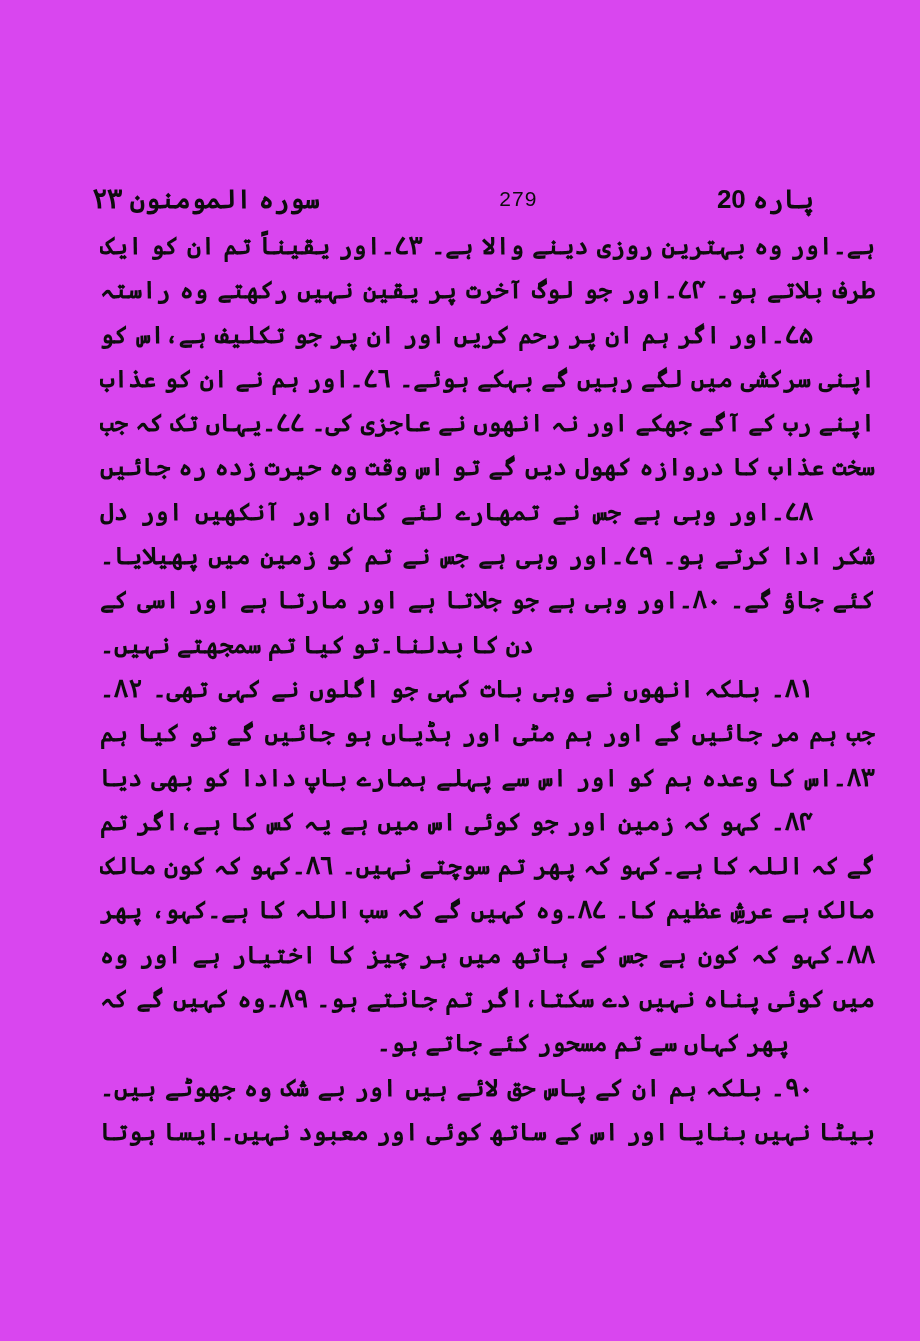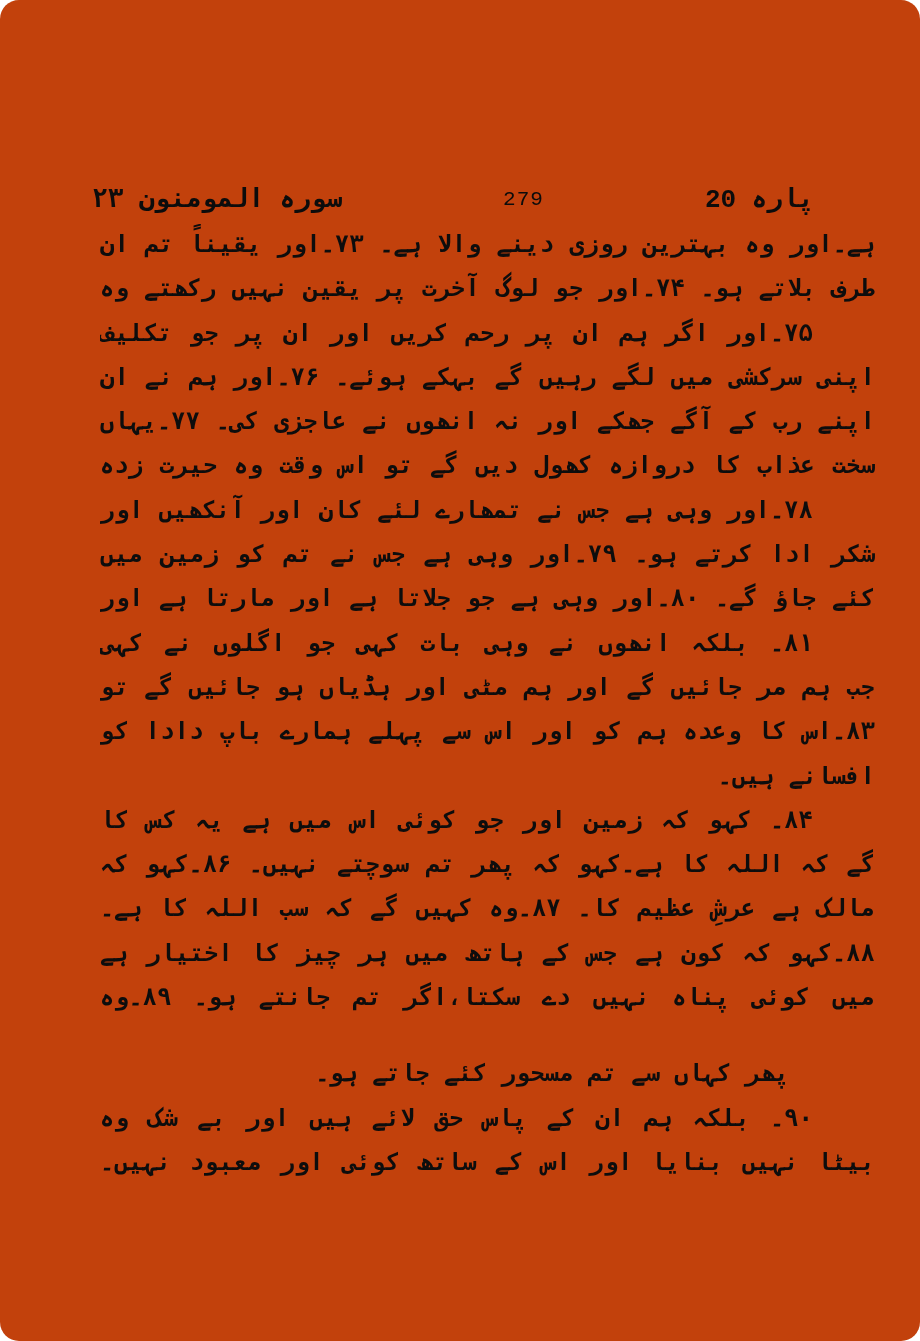--- a/index.html
+++ b/index.html
@@ -4,25 +4,24 @@
 <style>
   html, body {
     margin: 0;
     padding: 0;
     background: #ffffff;
   }
   .page {
     position: relative;
     width: 920px;
     height: 1341px;
-    background: #c2410c;
+    background: #d946ef;
     overflow: hidden;
-    font-family: Liberation Mono, monospace;
+    font-family: Liberation Sans, sans-serif;
     color: #0c0c0c;
-    border-radius: 19px;
   }
   
   .header {
     position: absolute;
     top: 178px;
     left: 92px;
     right: 106px;
     height: 42px;
     display: flex;
     direction: ltr;
@@ -62,21 +61,21 @@
     text-align-last: justify;
     color: #0d0d0d;
   }
   
   .line.para { padding-right: 62px; }
   
   .line.end-left { text-align-last: left; }
   
   .line.end-right { text-align-last: right; }
   
-  .line.end-center { text-align-last: right; padding-right: 86px; margin-top: 32px; }
+  .line.end-center { text-align-last: right; padding-right: 86px; }
 </style>
 </head>
 <body>
 
 <div class="page">
 
   <div class="header">
     <span class="hdr-item">سورہ المومنون ۲۳</span>
     <span class="hdr-item hdr-page-num">279</span>
     <span class="hdr-item">پارہ 20</span>
@@ -85,24 +84,24 @@
   <div class="body-text" id="body-lines">
       <div class="line full">ہے۔اور وہ بہترین روزی دینے والا ہے۔ ۷۳۔اور یقیناً تم ان کو ایک سیدھے راستے کی</div>
       <div class="line full">طرف بلاتے ہو۔ ۷۴۔اور جو لوگ آخرت پر یقین نہیں رکھتے وہ راستہ سے ہٹ گئے ہیں۔</div>
       <div class="line para">۷۵۔اور اگر ہم ان پر رحم کریں اور ان پر جو تکلیف ہے،اس کو دور کر دیں تب بھی وہ</div>
       <div class="line full">اپنی سرکشی میں لگے رہیں گے بہکے ہوئے۔ ۷۶۔اور ہم نے ان کو عذاب میں پکڑا،لیکن نہ وہ</div>
       <div class="line full">اپنے رب کے آگے جھکے اور نہ انھوں نے عاجزی کی۔ ۷۷۔یہاں تک کہ جب ہم ان پر</div>
       <div class="line end-left">سخت عذاب کا دروازہ کھول دیں گے تو اس وقت وہ حیرت زدہ رہ جائیں گے۔</div>
       <div class="line para">۷۸۔اور وہی ہے جس نے تمھارے لئے کان اور آنکھیں اور دل بنائے۔تم بہت کم</div>
       <div class="line full">شکر ادا کرتے ہو۔ ۷۹۔اور وہی ہے جس نے تم کو زمین میں پھیلایا۔اور تم اسی کی طرف جمع</div>
       <div class="line full">کئے جاؤ گے۔ ۸۰۔اور وہی ہے جو جلاتا ہے اور مارتا ہے اور اسی کے اختیار میں ہے رات اور</div>
+      <div class="line end-left">دن کا بدلنا۔تو کیا تم سمجھتے نہیں۔</div>
       <div class="line para">۸۱۔ بلکہ انھوں نے وہی بات کہی جو اگلوں نے کہی تھی۔ ۸۲۔انھوں نے کہا کہ کیا</div>
       <div class="line full">جب ہم مر جائیں گے اور ہم مٹی اور ہڈیاں ہو جائیں گے تو کیا ہم دوبارہ اٹھائے جائیں گے۔</div>
       <div class="line full">۸۳۔اس کا وعدہ ہم کو اور اس سے پہلے ہمارے باپ دادا کو بھی دیا گیا۔ یہ محض اگلوں کے</div>
-      <div class="line end-right">افسانے ہیں۔</div>
       <div class="line para">۸۴۔ کہو کہ زمین اور جو کوئی اس میں ہے یہ کس کا ہے،اگر تم جانتے ہو۔ ۸۵۔وہ کہیں</div>
       <div class="line full">گے کہ اللہ کا ہے۔کہو کہ پھر تم سوچتے نہیں۔ ۸۶۔کہو کہ کون مالک ہے سات آسمانوں کا اور کون</div>
       <div class="line full">مالک ہے عرشِ عظیم کا۔ ۸۷۔وہ کہیں گے کہ سب اللہ کا ہے۔کہو، پھر کیا تم ڈرتے نہیں۔</div>
       <div class="line full">۸۸۔کہو کہ کون ہے جس کے ہاتھ میں ہر چیز کا اختیار ہے اور وہ پناہ دیتا ہے اور اس کے مقابلہ</div>
       <div class="line full">میں کوئی پناہ نہیں دے سکتا،اگر تم جانتے ہو۔ ۸۹۔وہ کہیں گے کہ یہ اللہ کے لئے ہے۔ کہو کہ</div>
       <div class="line end-center">پھر کہاں سے تم مسحور کئے جاتے ہو۔</div>
       <div class="line para">۹۰۔ بلکہ ہم ان کے پاس حق لائے ہیں اور بے شک وہ جھوٹے ہیں۔۹۱۔اللہ نے کوئی</div>
       <div class="line full">بیٹا نہیں بنایا اور اس کے ساتھ کوئی اور معبود نہیں۔ایسا ہوتا تو ہر معبود اپنی مخلوق کو لے کر الگ</div>
     </div>
 

